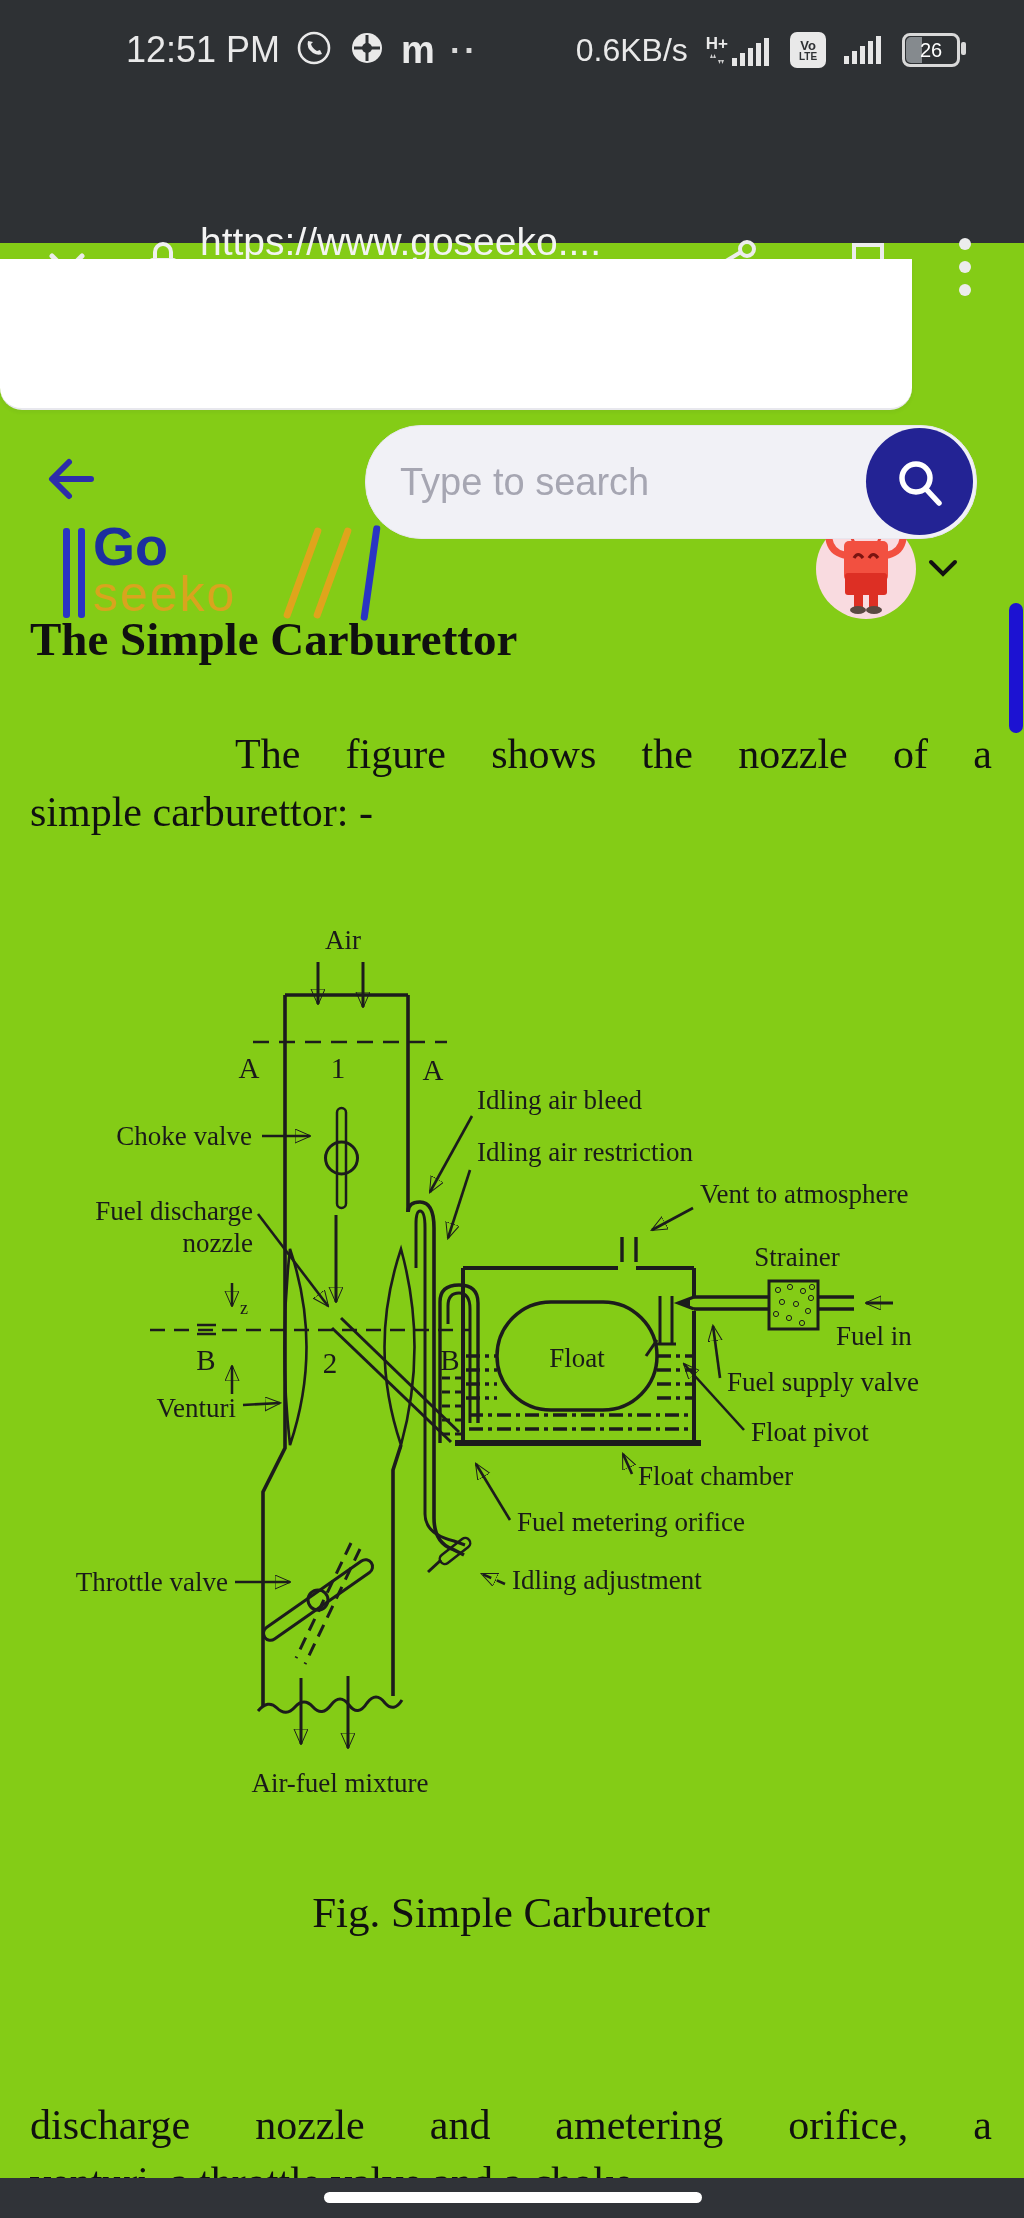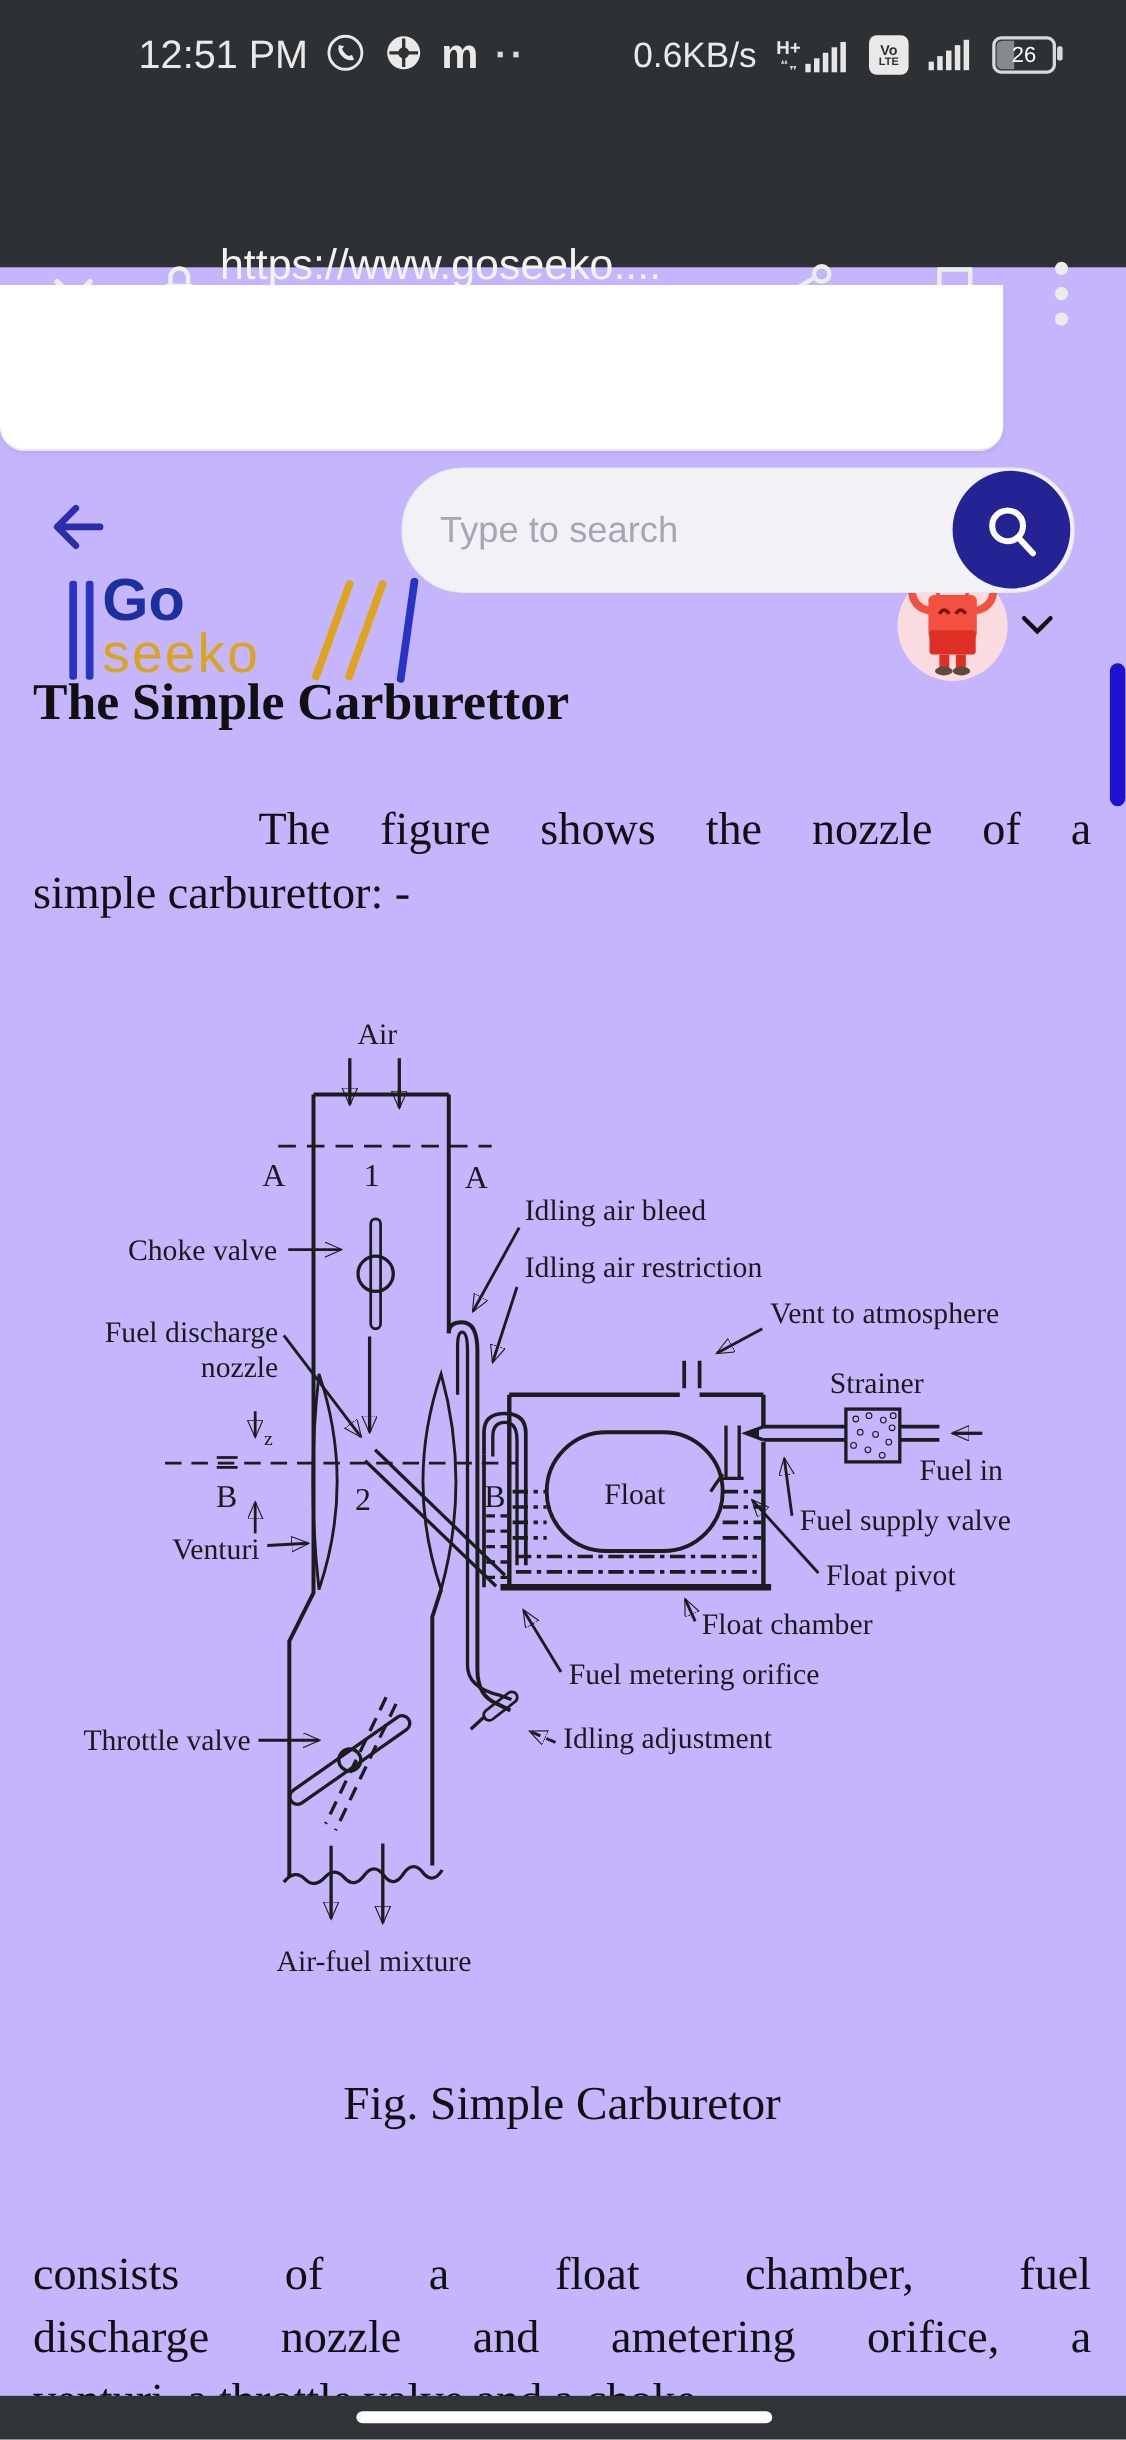--- a/index.html
+++ b/index.html
@@ -1,16 +1,16 @@
 <!DOCTYPE html>
 <html><head>
 <meta charset="utf-8">
 <style>
   html,body{margin:0;padding:0;background:#fff;}
-  #screen{position:relative;width:1024px;height:2218px;overflow:hidden;background:#c4b5fd;
+  #screen{position:relative;width:1024px;height:2218px;overflow:hidden;background:#84cc16;
           font-family:"Liberation Sans",sans-serif;}
   .abs{position:absolute;}
   
   #status-bar{left:0;top:0;width:1024px;height:100px;background:#2e3134;color:#e9e9e9;}
   .st-left{position:absolute;left:126px;top:0;height:100px;display:flex;align-items:center;gap:15px;}
   .st-right{position:absolute;right:64px;top:0;height:100px;display:flex;align-items:center;gap:18px;}
   .st-time{font-size:36px;}
   .st-m{font-size:38px;font-weight:600;}
   .st-dots{font-size:34px;font-weight:700;letter-spacing:3px;color:#d9d9d9;}
   .st-speed{font-size:32px;}
@@ -34,21 +34,21 @@
   #logo-bar{left:0;top:243px;width:912px;height:149px;background:#fff;border-bottom:2px solid #e8e8ee;
             border-radius:0 0 22px 22px;box-shadow:0 2px 4px rgba(40,40,60,.06);margin-top:16px;}
   #logo{left:63px;top:266px;width:350px;height:100px;}
   .lbar{position:absolute;width:7px;border-radius:3px;}
   .logo-go{position:absolute;left:30px;top:-10px;font-size:54px;font-weight:700;color:#1c2f9f;}
   .logo-seeko{position:absolute;left:30px;top:40px;font-size:50px;color:#d9a41e;letter-spacing:2px;}
   
   #search-pill{left:365px;top:425px;width:610px;height:112px;border-radius:56px;background:#f1f1f6;
                border:1px solid #e7e7ef;}
   #search-input{position:absolute;left:32px;top:0;width:430px;height:110px;border:0;background:transparent;
-                outline:none;font-size:33px;color:#444;font-family:"Liberation Sans",sans-serif;}
+                outline:none;font-size:38px;color:#444;font-family:"Liberation Sans",sans-serif;}
   #search-input::placeholder{color:#a6a6b2;}
   #search-btn{position:absolute;right:3px;top:2px;width:107px;height:107px;border-radius:50%;background:#232394;
               display:flex;align-items:center;justify-content:center;}
   
   .serif{font-family:"Liberation Serif",serif;color:#101010;}
   #page-title{left:30px;top:612px;font-size:47px;font-weight:700;}
   .bodyline{font-size:42px;height:57px;line-height:52px;white-space:nowrap;}
   .jline{white-space:normal;text-align:justify;text-align-last:justify;}
   #caption{left:30px;top:1888px;width:962px;text-align:center;font-size:43px;}
   #scrollbar{right:1px;top:603px;width:14px;height:130px;background:#1c12d2;border-radius:8px;}
@@ -383,21 +383,20 @@
     <text x="176" y="539" text-anchor="end">Venturi</text>
     <text x="691" y="563">Float pivot</text>
     <text x="578" y="607">Float chamber</text>
     <text x="457" y="653">Fuel metering orifice</text>
     <text x="168" y="713" text-anchor="end">Throttle valve</text>
     <text x="452" y="711">Idling adjustment</text>
     <text x="280" y="914" text-anchor="middle">Air-fuel mixture</text>
   </svg>
 
   <div id="caption" class="abs serif">Fig. Simple Carburetor</div>
-  <div class="abs serif bodyline jline" style="left:30px;top:2042px;width:962px;">consists of a float chamber, fuel</div>
   <div class="abs serif bodyline jline" style="left:30px;top:2099px;width:962px;">discharge nozzle and ametering orifice, a</div>
   <div class="abs serif bodyline" style="left:30px;top:2156px;width:962px;">venturi, a throttle valve and a choke</div>
 
   <div id="bottom-nav" class="abs">
     <div id="home-pill"></div>
   </div>
 
 </div>
 
 </body></html>

